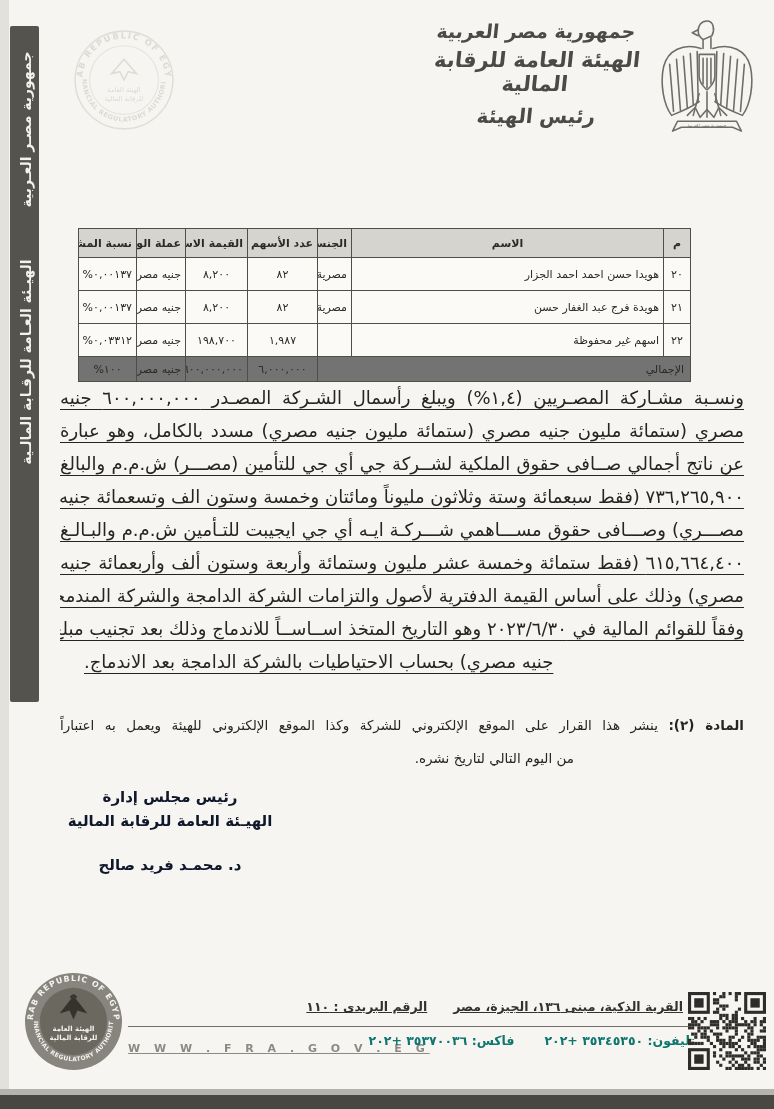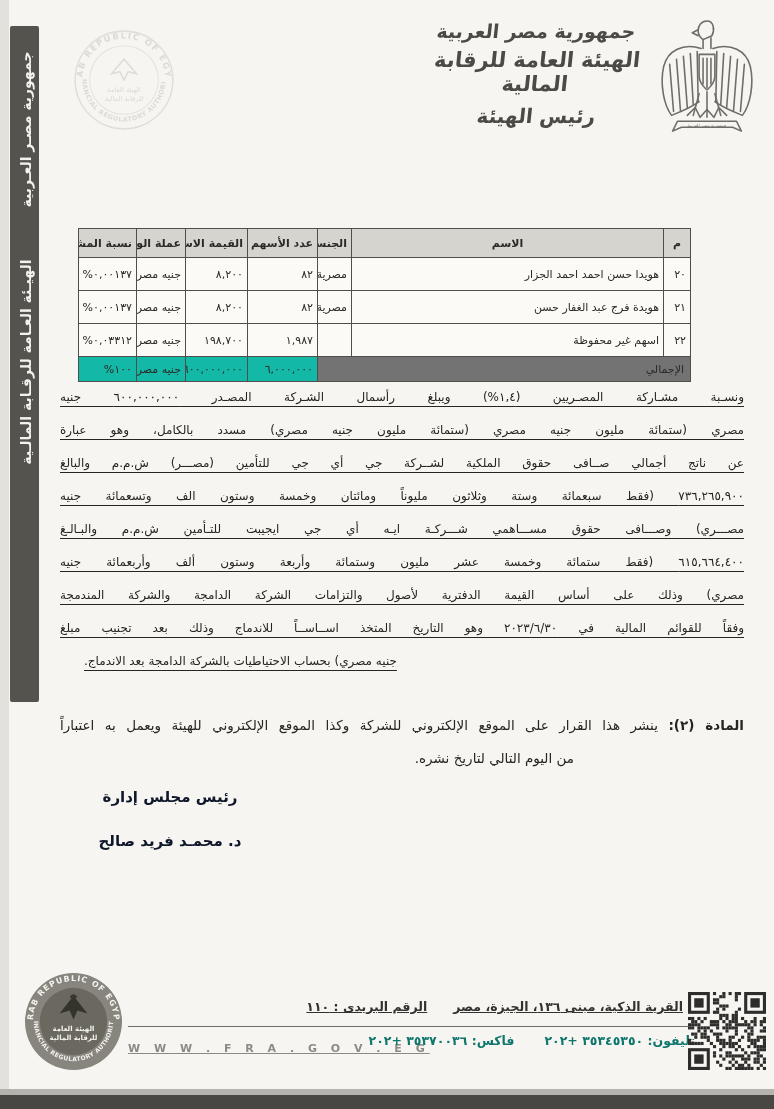--- a/index.html
+++ b/index.html
@@ -25,28 +25,28 @@
   .calligraphy .l2{font-size:21px;font-weight:bold;margin-top:6px;transform:skewX(-6deg);}
   .calligraphy .l3{font-size:20px;font-weight:bold;margin-top:8px;transform:skewX(-6deg);}
   .eagle{position:absolute;left:648px;top:12px;width:118px;height:132px;}
   
   table.shares{
     position:absolute;left:78px;top:228px;width:612px;border-collapse:collapse;
     direction:rtl;font-size:11px;table-layout:fixed;
   }
   table.shares td,table.shares th{border:1px solid #504e49;padding:2px 4px;overflow:hidden;white-space:nowrap;}
   table.shares th{background:#d6d4cf;font-weight:bold;height:24px;}
-  table.shares td{height:28px;text-align:right;background:#fbfaf7;}
+  table.shares td{height:28px;text-align:center;background:#fbfaf7;}
   table.shares td.name{text-align:right;}
-  table.shares tr.total td{height:20px;background:#14b8a6;}
+  table.shares tr.total td{height:20px;background:#737373;}
   table.shares tr.total td.tlabel{background:#737373;text-align:right;padding-right:6px;}
   
   .bodytext{position:absolute;left:60px;top:384px;width:684px;direction:rtl;}
   .bline{
-    height:33px;line-height:27px;font-size:12px;
+    height:33px;line-height:27px;font-size:18px;
     text-align:justify;text-align-last:justify;
     text-decoration:underline;text-decoration-thickness:1px;text-underline-offset:5px;
     white-space:nowrap;overflow:hidden;color:#262522;
   }
   .bline.lastline{text-align-last:left;padding-left:24px;box-sizing:border-box;}
   
   .article{position:absolute;left:60px;top:712px;width:684px;direction:rtl;font-size:13.5px;color:#262522;}
   .article .a1{height:33px;line-height:27px;text-align:justify;text-align-last:justify;white-space:nowrap;overflow:hidden;}
   .article .a1 .lbl{font-weight:bold;}
   .article .a2{height:30px;line-height:27px;text-align:right;margin-left:10px;margin-right:170px;}
@@ -199,20 +199,21 @@
 
   <div class="article">
     <div class="a1">
       <span class="lbl">المادة (٢):</span><span> ينشر هذا القرار على الموقع الإلكتروني للشركة وكذا الموقع الإلكتروني للهيئة ويعمل به اعتباراً</span>
     </div>
     <div class="a2">من اليوم التالي لتاريخ نشره.</div>
   </div>
 
   <div class="signature">
     <div class="s1">رئيس مجلس إدارة</div>
+    <div class="s2">الهيـئة العامة للرقابة المالية</div>
     <div class="sname">د. محمـد فريد صالح</div>
   </div>
 
   <svg class="seal" viewBox="0 0 100 100">
     <defs>
       <path id="sArcT" d="M50,50 m-41,0 a41,41 0 1 1 82,0"></path>
       <path id="sArcB" d="M50,50 m-40,0 a40,40 0 1 0 80,0"></path>
     </defs>
     <circle cx="50" cy="50" r="49" fill="#87857e"></circle>
     <circle cx="50" cy="50" r="34" fill="#6b695f"></circle>

